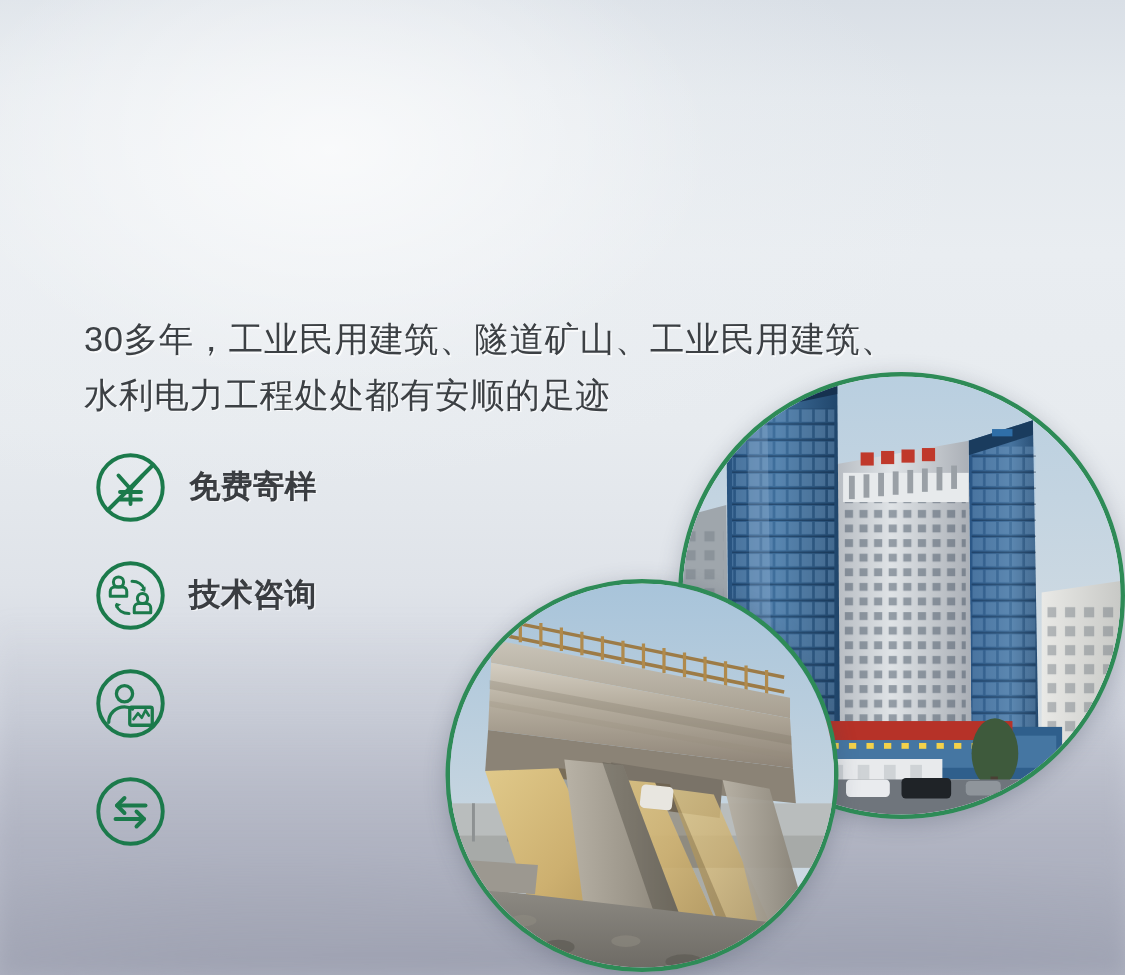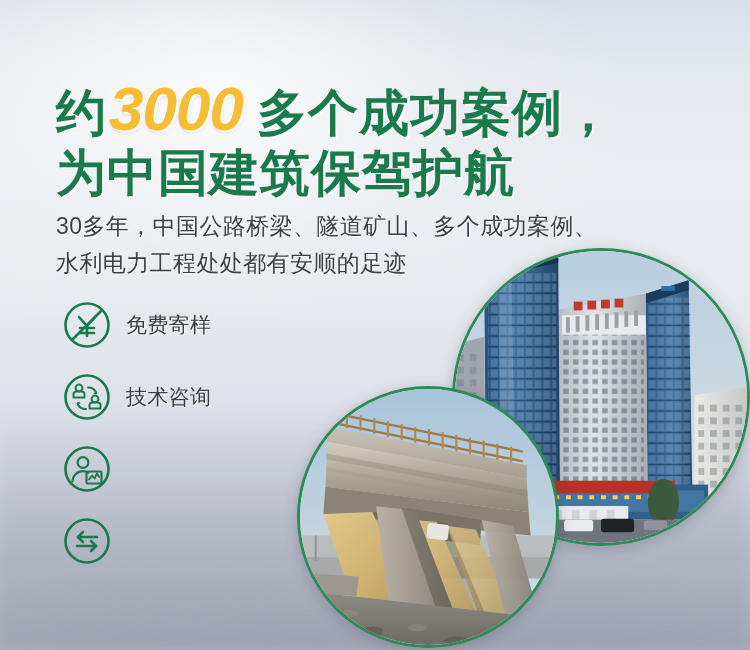--- a/index.html
+++ b/index.html
@@ -79,20 +79,21 @@
     letter-spacing:.4px;
     text-shadow:1px 1px 0 rgba(255,255,255,.7);
     white-space:nowrap;
   }
   .subtitle span { display:block; }
 
   
   .features {
     position:absolute; left:62px; top:296px;
     z-index:7;
+    font-weight:bold;
   }
   .feature {
     display:flex;
     align-items:center;
     margin-bottom:14px;
     min-height:58px;
   }
   .feature .ico {
     width:50px; height:50px;
     flex:0 0 50px;
@@ -361,31 +362,23 @@
         <ellipse cx="50" cy="230" rx="9" ry="4"></ellipse>
         <ellipse cx="120" cy="244" rx="10" ry="4"></ellipse>
       </g>
 
       <polygon points="0,188 60,192 58,212 0,208" fill="#9c9890"></polygon>
     </svg>
   </div>
 
   <div class="haze"></div>
 
-  <div class="headline">
-    <span class="hl-line hl-line1">
-      <span class="green-txt">约</span><span class="gold-num">3000</span><span class="small-gap"></span><span class="green-txt">多个成功案例，</span>
-    </span>
-    <span class="hl-line hl-line2">
-      <span class="green-txt">为中国建筑保驾护航</span>
-    </span>
-  </div>
 
   <div class="subtitle">
-    <span>30多年，中国公路桥梁、隧道矿山、多个成功案例、</span>
+    <span>30多年，工业民用建筑、隧道矿山、工业民用建筑、</span>
     <span>水利电力工程处处都有安顺的足迹</span>
   </div>
 
   <div class="features">
 
     <div class="feature">
       <svg class="ico" viewBox="0 0 50 50">
         <circle cx="25" cy="25" r="21.5" fill="none" stroke="#1b7a4b" stroke-width="2.6"></circle>
         <g stroke="#1b7a4b" stroke-width="2.6" stroke-linecap="round" fill="none">
           <line x1="17" y1="17" x2="25" y2="26"></line>

